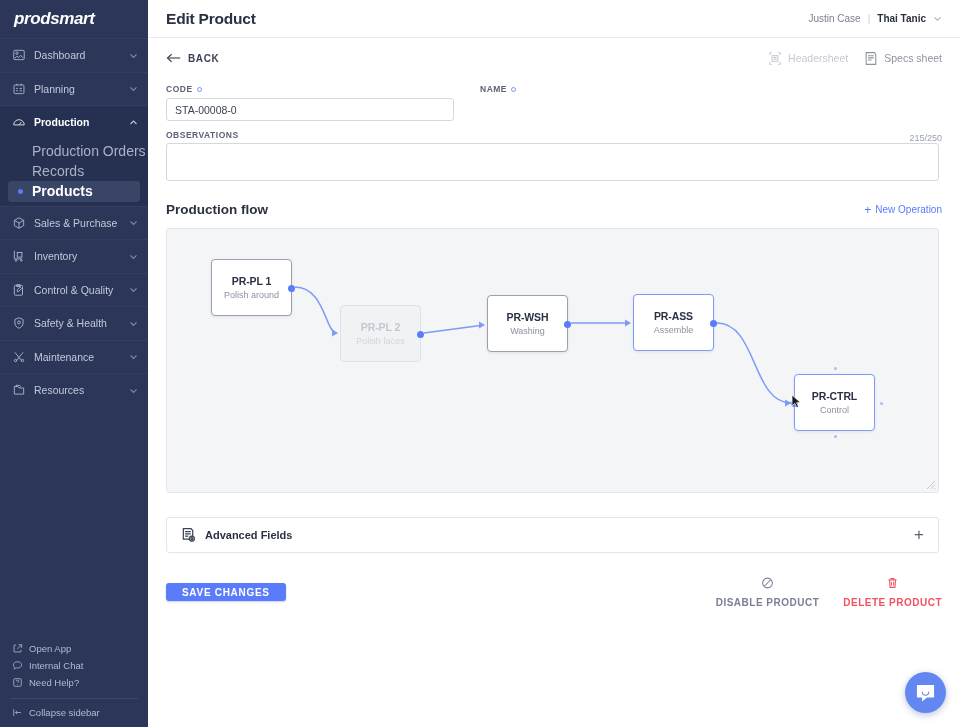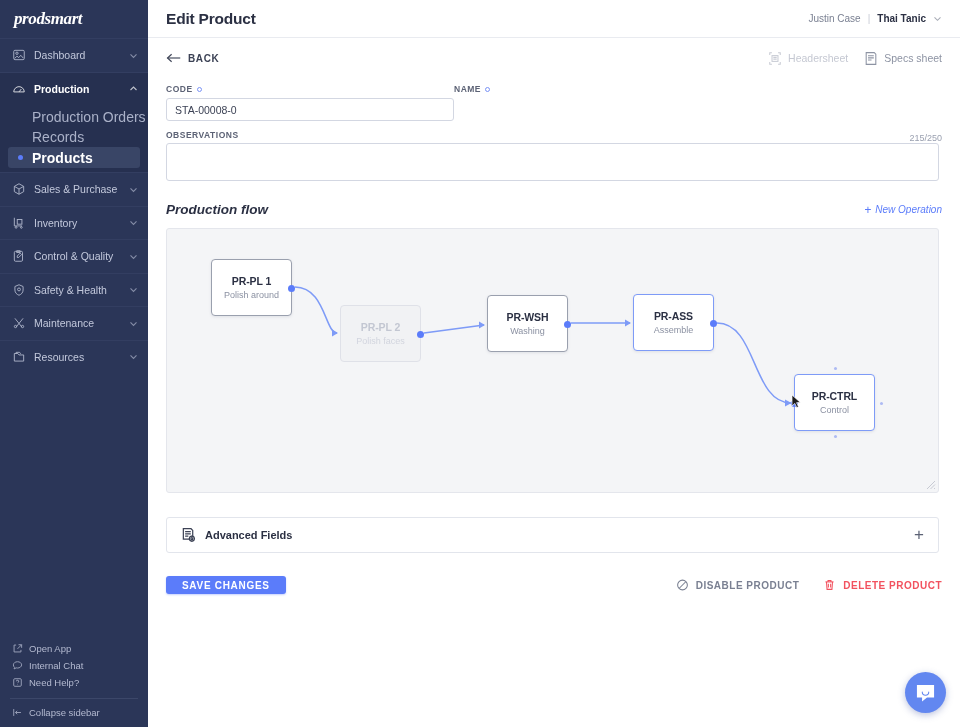--- a/index.html
+++ b/index.html
@@ -19,21 +19,21 @@
     display: flex; flex-direction: column;
     flex: 0 0 148px;
     position: relative;
   }
   .brand {
     height: 38px; display: flex; align-items: center;
     padding: 0 0 0 14px;
   }
   .brand-text {
     font-size: 17px; font-weight: bold; color: #ffffff;
-    font-style: italic; letter-spacing: -0.4px; font-family: Liberation Serif, serif;
+    font-style: italic; letter-spacing: -0.4px;
   }
   .nav-scroll { flex: 1 1 auto; overflow: hidden; }
   .nav-item {
     height: 33.5px; display: flex; align-items: center;
     padding: 0 10px 0 12px; gap: 8px;
     font-size: 10.5px; color: #c3c9dc;
     border-top: 1px solid #333e61;
     cursor: pointer; position: relative;
   }
   .nav-item .ni-label { flex: 1 1 auto; white-space: nowrap; }
@@ -80,21 +80,21 @@
   .back-btn { display: flex; align-items: center; gap: 7px; cursor: pointer; }
   .back-arrow { width: 15px; height: 12px; }
   .back-label { font-size: 10px; font-weight: bold; color: #3c4255; letter-spacing: .6px; }
   .subbar-right { margin-left: auto; display: flex; align-items: center; gap: 16px; }
   .sheet-btn { display: flex; align-items: center; gap: 6px; cursor: pointer; font-size: 10.5px; }
   .sheet-btn.disabled { color: #c5c8d2; }
   .sheet-btn.enabled { color: #8d93a3; }
   .sheet-ico { width: 14px; height: 15px; }
 
   .content { padding: 0 18px; }
-  .fields-row { display: flex; margin-top: 6px; }
+  .fields-row { display: flex; gap: 26px; margin-top: 6px; }
   .field-label {
     font-size: 8.5px; font-weight: bold; letter-spacing: .5px;
     color: #5c6275; display: flex; align-items: center; gap: 4px; margin-bottom: 4px;
   }
   .req-dot { width: 5px; height: 5px; border-radius: 50%; border: 1.2px solid #7b93f5; }
   .inp {
     height: 23px; border: 1px solid #d3d7e2; border-radius: 3px;
     background: #fff; font-size: 10.5px; color: #3c4255;
     padding: 0 8px; font-family: "Liberation Sans", sans-serif;
     display: flex; align-items: center;
@@ -103,21 +103,21 @@
   .inp-name { width: 240px; }
   .obs-block { margin-top: 9px; }
   .obs-head { display: flex; align-items: flex-end; }
   .obs-count { margin-left: auto; font-size: 9px; color: #9aa0b0; }
   .obs-area {
     width: 773px; height: 38px; border: 1px solid #d3d7e2; border-radius: 3px;
     background: #fff; cursor: text;
   }
 
   
-  .flow-head { display: flex; align-items: center; margin-top: 21px; font-style: italic; }
+  .flow-head { display: flex; align-items: center; margin-top: 21px; }
   .flow-title { font-size: 13.5px; font-weight: bold; color: #2b3043; }
   .new-op { margin-left: auto; display: flex; align-items: center; gap: 4px; cursor: pointer;
             font-size: 10px; color: #5b7cfa; }
   .plus-sm { font-size: 12px; line-height: 10px; color: #5b7cfa; }
 
   .canvas {
     position: relative; width: 773px; height: 265px; margin-top: 11px;
     background: #f4f5f7; border: 1px solid #e4e6ec; border-radius: 3px;
     overflow: hidden;
   }
@@ -156,21 +156,21 @@
 
   .actions { display: flex; align-items: center; margin-top: 23px; }
   .save-btn {
     background: #5b7cfa; color: #fff; border: none; border-radius: 3px;
     height: 18px; padding: 0 16px; font-size: 10px; font-weight: bold;
     letter-spacing: .7px; cursor: pointer; font-family: "Liberation Sans", sans-serif;
     box-shadow: 0 1px 2px rgba(91,124,250,.35);
   }
   .actions-right { margin-left: auto; display: flex; align-items: center; gap: 24px; }
   .act-btn { display: flex; align-items: center; gap: 7px; cursor: pointer;
-             font-size: 10px; font-weight: bold; letter-spacing: .5px; }
+             font-size: 10px; font-weight: bold; letter-spacing: .5px; flex-direction: column; }
   .act-disable { color: #7a8092; }
   .act-delete { color: #f2525f; }
   .act-ico { width: 13px; height: 14px; }
 
   .chat-launcher {
     position: absolute; right: 14px; bottom: 14px;
     width: 41px; height: 41px; border-radius: 50%;
     background: #6287f0; cursor: pointer;
     display: flex; align-items: center; justify-content: center;
     box-shadow: 0 2px 7px rgba(60,80,160,.35);
@@ -193,20 +193,30 @@
           <rect x="3" y="4" width="18" height="16" rx="2"></rect>
             <circle cx="8.5" cy="9" r="2"></circle>
             <path d="M4.5 18l4-4 3 2.5 3.5-4 4.5 5"></path>
         </svg>
         <span class="ni-label">Dashboard</span>
         <svg class="chev" viewBox="0 0 12 12" fill="none" stroke="#aab1c8" stroke-width="1.5">
             <path d="M2 4.5L6 8.5 10 4.5"></path>
           </svg>
       </div>
 
+      <div class="nav-item">
+        <svg class="nav-ico" viewBox="0 0 24 24" fill="none" stroke="#c3c9dc" stroke-width="1.6">
+          <rect x="3.5" y="5" width="17" height="15" rx="2"></rect>
+            <path d="M8 3v3M16 3v3M7 11h3M7 15h3M13 11h4M13 15h4"></path>
+        </svg>
+        <span class="ni-label">Planning</span>
+        <svg class="chev" viewBox="0 0 12 12" fill="none" stroke="#aab1c8" stroke-width="1.5">
+            <path d="M2 4.5L6 8.5 10 4.5"></path>
+          </svg>
+      </div>
 
       <div class="nav-item active">
         <svg class="nav-ico" viewBox="0 0 24 24" fill="none" stroke="#ffffff" stroke-width="1.6">
           <path d="M3 17a9 9 0 0118 0z"></path>
             <path d="M12 17l4-5"></path>
         </svg>
         <span class="ni-label">Production</span>
         <svg class="chev" viewBox="0 0 12 12" fill="none" stroke="#ffffff" stroke-width="1.5">
             <path d="M2 8L6 4 10 8"></path>
           </svg>

